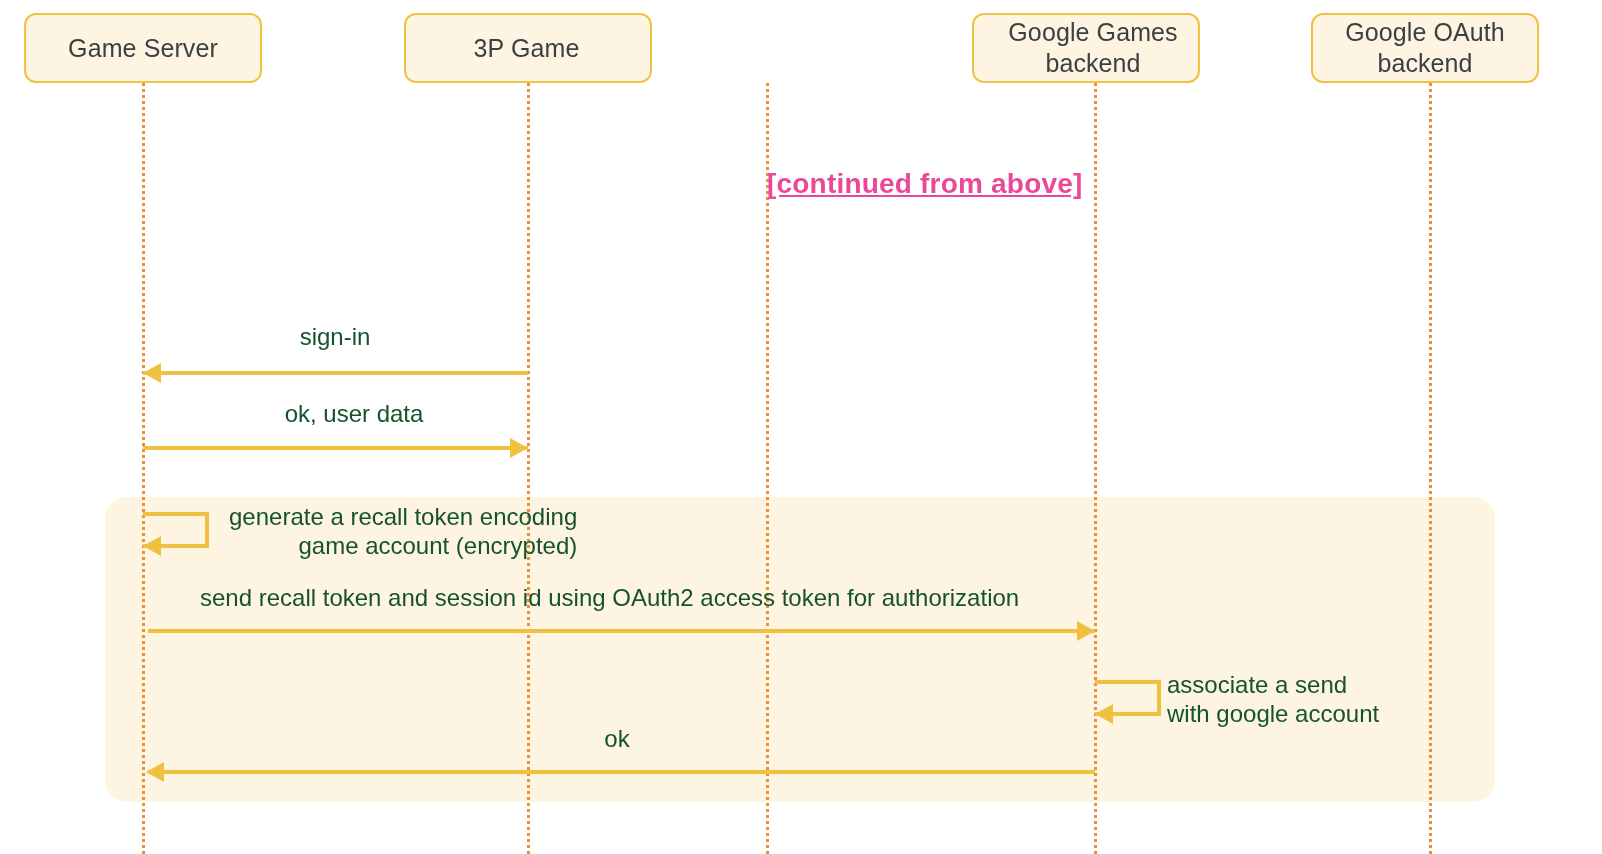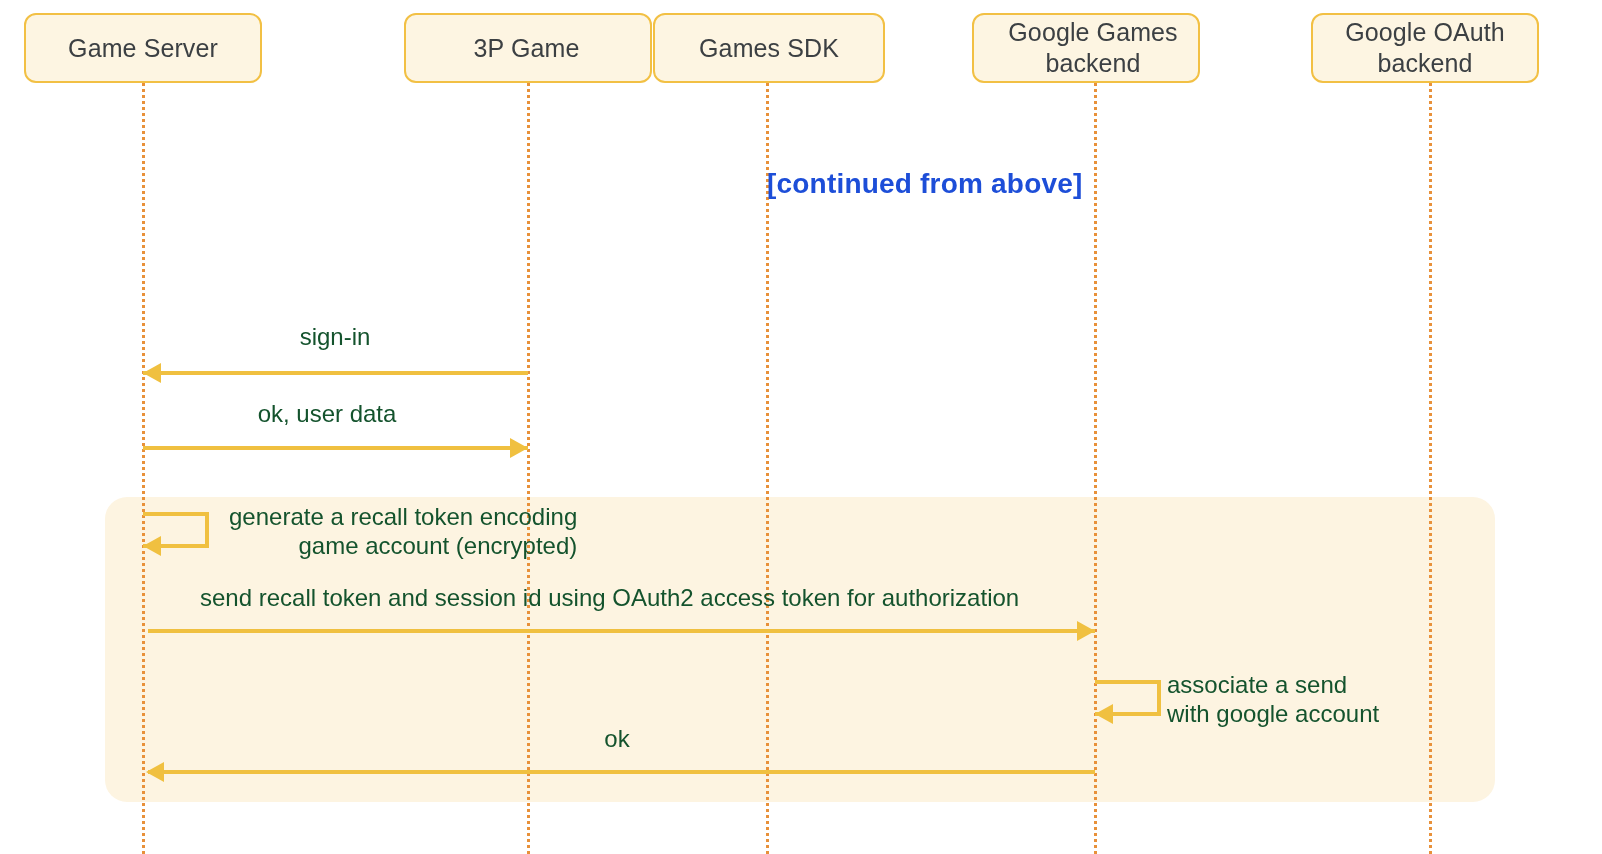--- a/index.html
+++ b/index.html
@@ -42,25 +42,26 @@
     width: 0;
     border-left: 3px dotted #e8913a;
   }
   .highlight-region {
     position: absolute;
     background: #fdf4e1;
     border-radius: 22px;
   }
   .note-title {
     position: absolute;
-    color: #1d4ed8;
+    color: #ec4899;
     font-size: 28px;
     font-weight: bold;
     letter-spacing: 0.2px;
     white-space: nowrap;
+    text-decoration: underline;
   }
   .msg-label {
     position: absolute;
     color: #14532d;
     font-size: 24px;
     line-height: 29px;
     white-space: pre;
   }
   .msg-label.center {
     transform: translateX(-50%);
@@ -106,39 +107,36 @@
   <div class="lifeline" style="left:766px; top:83px; height:771px;"></div>
   <div class="lifeline" style="left:1094px; top:83px; height:771px;"></div>
   <div class="lifeline" style="left:1429px; top:83px; height:771px;"></div>
 
   <div class="participant-box" style="left:24px; top:13px; width:238px; height:70px;">
     <span>Game Server</span>
   </div>
   <div class="participant-box" style="left:404px; top:13px; width:248px; height:70px;padding-left:7px;">
     <span>3P Game</span>
   </div>
-  <div class="participant-box" style="left:653px; top:13px; width:232px; height:70px;">
-    <span>Games SDK</span>
-  </div>
   <div class="participant-box" style="left:972px; top:13px; width:228px; height:70px; white-space:pre-line;padding-left:24px;">
     <span style="white-space:pre-line;">Google Games
 backend</span>
   </div>
   <div class="participant-box" style="left:1311px; top:13px; width:228px; height:70px; white-space:pre-line;">
     <span style="white-space:pre-line;">Google OAuth
 backend</span>
   </div>
 
   <div class="note-title center" style="left:767px; top:168px;">[continued from above]</div>
 
   <div class="msg-label center" style="left:335px; top:322px;">sign-in</div>
   <div class="arrow-line" style="left:143px; top:371px; width:385px;"></div>
   <div class="arrow-head left" style="left:143px; top:363px;"></div>
 
-  <div class="msg-label center" style="left:327px; top:399px;">ok, user data</div>
+  <div class="msg-label center" style="left:354px; top:399px;">ok, user data</div>
   <div class="arrow-line" style="left:143px; top:446px; width:385px;"></div>
   <div class="arrow-head right" style="left:510px; top:438px;"></div>
 
   <div class="self-loop" style="left:143px; top:512px; width:66px; height:36px;"></div>
   <div class="arrow-head left" style="left:143px; top:536px;"></div>
   <div class="msg-label" style="left:229px; top:502px;text-align:right;"><span>generate a recall token encoding</span><br><span>game account (encrypted)</span></div>
 
   <div class="msg-label" style="left:200px; top:583px;">send recall token and session id using OAuth2 access token for authorization</div>
   <div class="arrow-line" style="left:148px; top:629px; width:947px;"></div>
   <div class="arrow-head right" style="left:1077px; top:621px;"></div>

